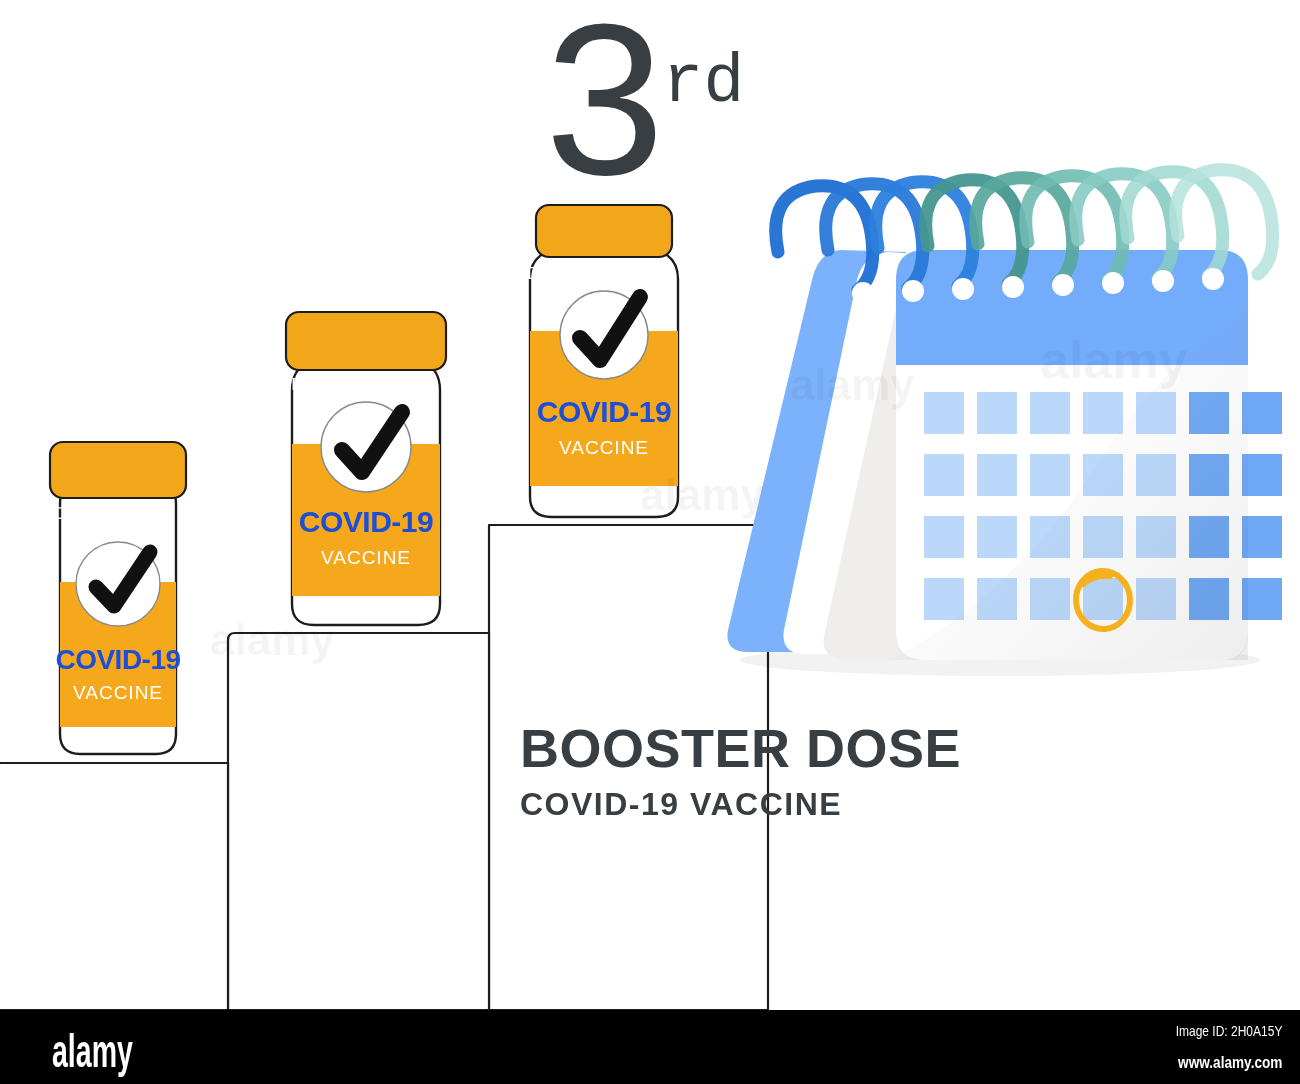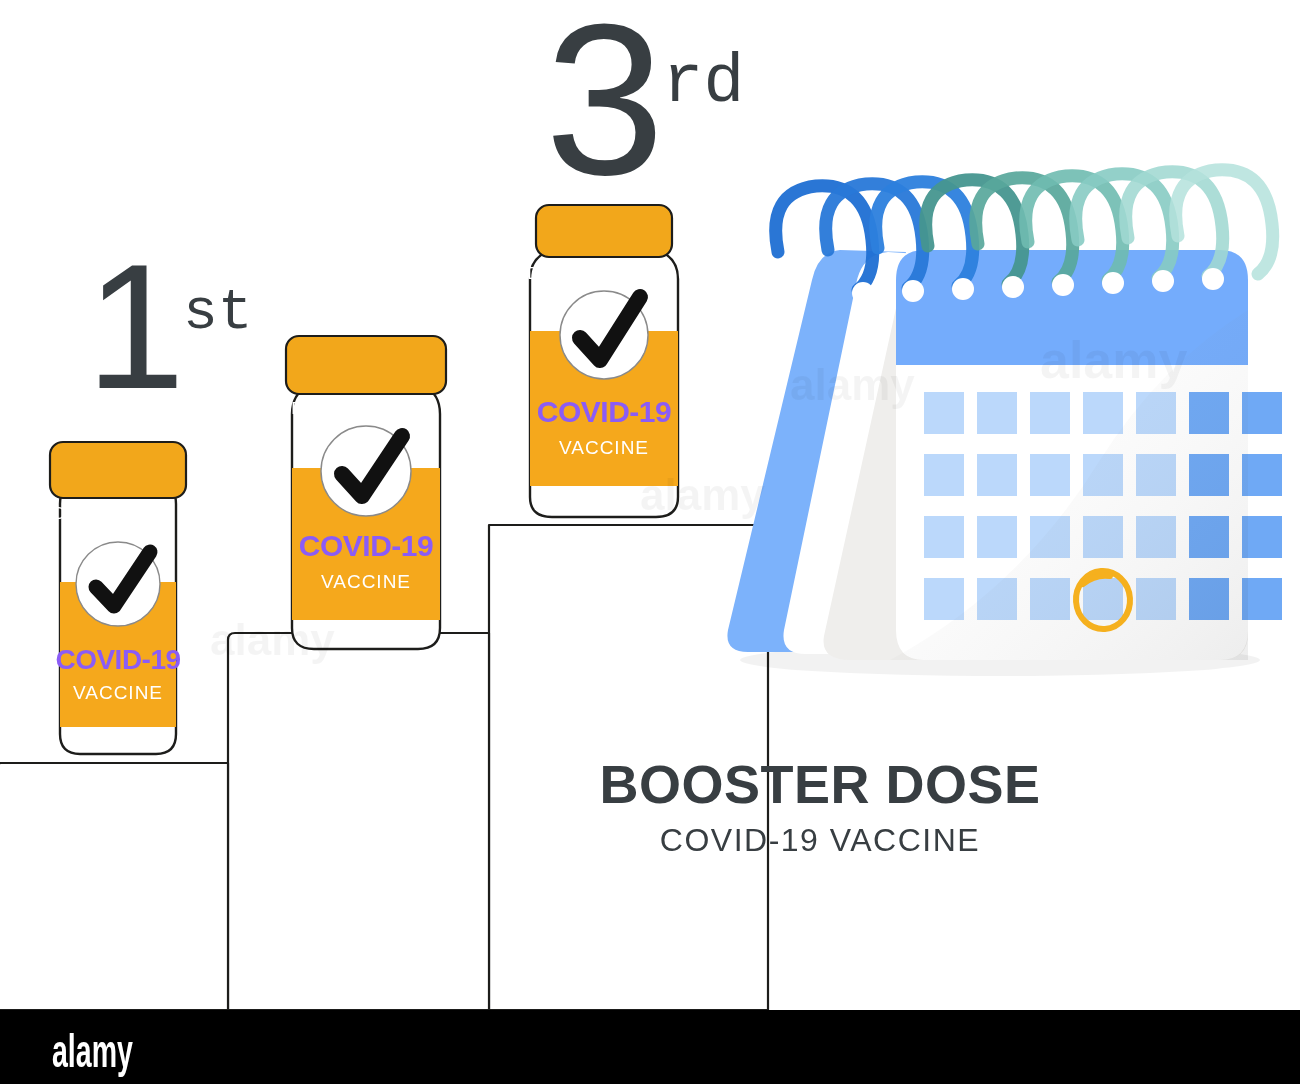--- a/index.html
+++ b/index.html
@@ -28,58 +28,58 @@
 
   
   .vial{position:absolute;}
   .vial svg{display:block;overflow:visible;}
   .vial .cap-label{
     position:absolute;left:0;right:0;text-align:left;color:#ffffff;
     font-family:"Liberation Sans","DejaVu Sans",sans-serif;font-weight:400;
     letter-spacing:.5px;pointer-events:none;margin-top:46px;
   }
   .vial .brand{
-    position:absolute;left:0;right:0;text-align:center;color:#8b5cf6;
+    position:absolute;left:0;right:0;text-align:center;color:#1d4ed8;
     font-weight:700;font-family:"Liberation Sans","DejaVu Sans",sans-serif;
     letter-spacing:-0.5px;pointer-events:none;
   }
   .vial .sub{
     position:absolute;left:0;right:0;text-align:center;color:#ffffff;
     font-weight:400;font-family:"Liberation Sans","DejaVu Sans",sans-serif;
     letter-spacing:1px;pointer-events:none;
   }
 
   
   #vial1{left:38px;top:442px;width:160px;height:391px;}
   #vial1 .cap-label{top:16px;font-size:17px;}
   #vial1 .brand{top:202px;font-size:28px;}
   #vial1 .sub{top:240px;font-size:19px;}
   
-  #vial2{left:276px;top:336px;width:180px;height:320px;}
+  #vial2{left:276px;top:312px;width:180px;height:320px;}
   #vial2 .cap-label{top:17px;font-size:17px;}
   #vial2 .brand{top:193px;font-size:30px;}
   #vial2 .sub{top:235px;font-size:19px;}
   
   #vial3{left:512px;top:205px;width:184px;height:318px;}
   #vial3 .cap-label{top:13px;font-size:17px;}
   #vial3 .brand{top:190px;font-size:30px;}
   #vial3 .sub{top:232px;font-size:19px;}
 
   
   #calendar{position:absolute;left:700px;top:160px;width:580px;height:520px;}
   #calendar svg{display:block;overflow:visible;}
 
   
-  #headline{position:absolute;left:520px;top:756px;width:600px;text-align:center;}
+  #headline{position:absolute;left:520px;top:720px;width:600px;}
   #headline .h1{
     font-size:54px;font-weight:700;color:#383e42;letter-spacing:.5px;line-height:1.05;
     font-family:"Liberation Sans","DejaVu Sans",sans-serif;
   }
   #headline .h2{
-    margin-top:9px;font-size:32px;font-weight:400;color:#383e42;letter-spacing:1.5px;
+    margin-top:9px;font-size:32px;font-weight:700;color:#383e42;letter-spacing:1.5px;
     font-family:"Liberation Sans","DejaVu Sans",sans-serif;
   }
 
   
   .wm{position:absolute;color:rgba(0,0,0,0.045);font-weight:700;pointer-events:none;
       font-family:"Liberation Sans","DejaVu Sans",sans-serif;user-select:none;}
 
   
   #footer{position:absolute;left:0;top:1010px;width:1300px;height:74px;background:#000000;}
   #footer .logo{
@@ -104,23 +104,20 @@
 
     <path d="M228 640 Q228 633 235 633 H489 V1010 H228 Z" fill="#ffffff" stroke="#1d1d1b" stroke-width="2.2" stroke-linejoin="round"></path>
 
     <path d="M-6 770 Q-6 763 1 763 H228 V1010 H-6 Z" fill="#ffffff" stroke="#1d1d1b" stroke-width="2.2" stroke-linejoin="round"></path>
 
     <line x1="489" y1="525" x2="768" y2="525" stroke="#1d1d1b" stroke-width="2.2"></line>
     <line x1="235" y1="633" x2="489" y2="633" stroke="#1d1d1b" stroke-width="2.2"></line>
     <line x1="1" y1="763" x2="228" y2="763" stroke="#1d1d1b" stroke-width="2.2"></line>
   </svg>
 
-  <div class="ordinal" id="ord1">
-    <span class="num">1</span><span class="suf">st</span>
-  </div>
   <div class="ordinal" id="ord3">
     <span class="num">3</span><span class="suf">rd</span>
   </div>
 
   <div class="vial" id="vial1">
     <svg width="160" height="320" viewBox="0 0 160 320">
       <defs>
         <clipPath id="body1">
           <path d="M22 62 Q22 45 36 38 Q46 33 46 22 L46 12 L114 12 L114 22 Q114 33 124 38 Q138 45 138 62 L138 292 Q138 312 118 312 L42 312 Q22 312 22 292 Z"></path>
         </clipPath>
@@ -275,13 +272,17 @@
 
   <div id="headline">
     <div class="h1">BOOSTER DOSE</div>
     <div class="h2">COVID-19 VACCINE</div>
   </div>
 
 </div>
 
 <div id="footer">
   <div class="logo">alamy</div>
+  <div class="meta">
+    <div class="id">Image ID: 2H0A15Y</div>
+    <div class="url">www.alamy.com</div>
+  </div>
 </div>
 
 </body></html>

